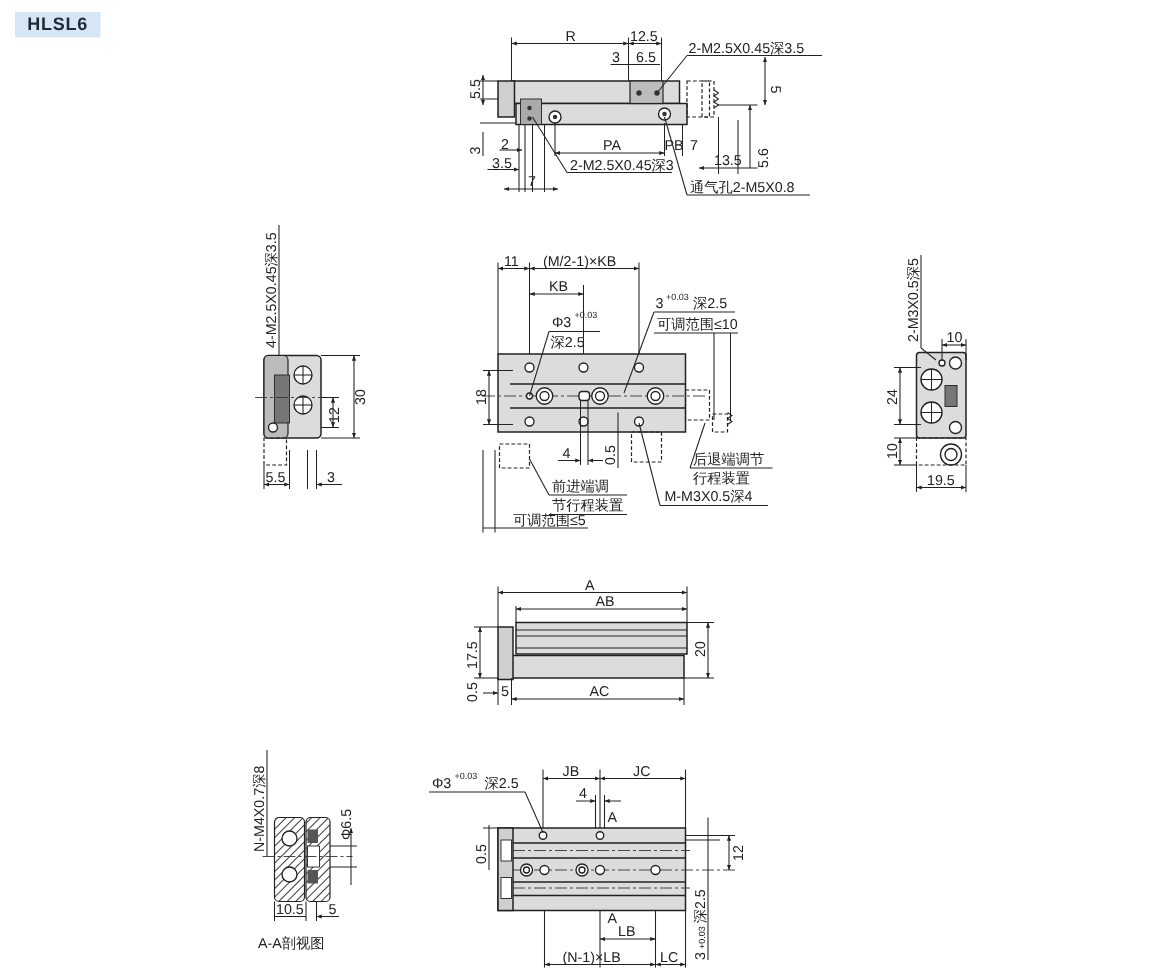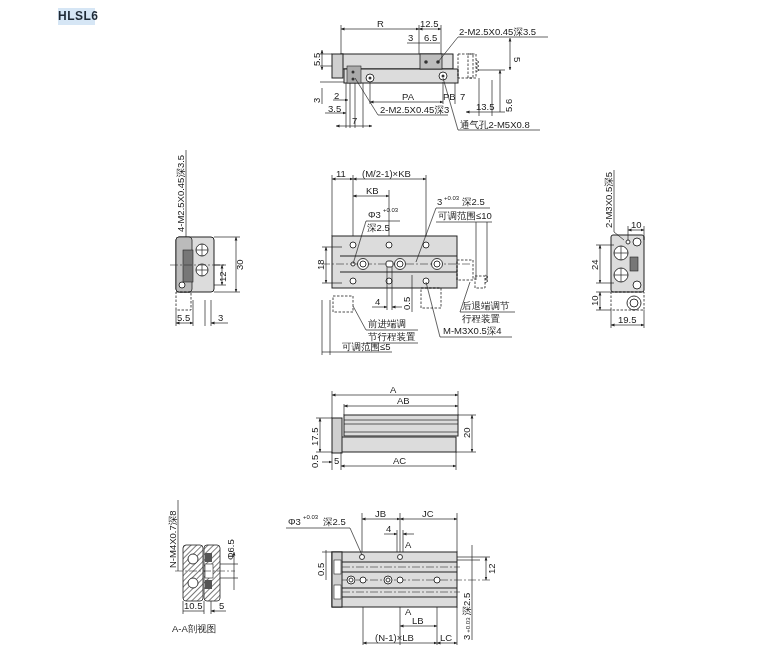--- a/index.html
+++ b/index.html
@@ -1,17 +1,17 @@
 <!DOCTYPE html>
 <html><head>
 <meta charset="utf-8">
 <style>
   html,body{margin:0;padding:0;background:#ffffff;}
   body{width:778px;height:649px;position:relative;overflow:hidden;font-family:"Liberation Sans",sans-serif;}
-  .badge{position:absolute;left:10px;top:8px;width:37px;height:17px;background:#d6e6f5;color:#1f2a36;font-weight:bold;font-size:12px;line-height:17px;text-align:center;letter-spacing:0.5px;margin-left:48px;}
+  .badge{position:absolute;left:10px;top:8px;width:57px;height:17px;background:#d6e6f5;color:#1f2a36;font-weight:bold;font-size:12px;line-height:17px;text-align:center;letter-spacing:0.5px;}
   svg{position:absolute;left:0;top:0;}
   svg text{font-family:"Liberation Sans",sans-serif;font-size:9.5px;fill:#222;}
   .ln{stroke:#222;stroke-width:0.7;fill:none;}
   .th{stroke:#222;stroke-width:1.1;fill:none;}
   .body{fill:#dcdcdc;stroke:#222;stroke-width:1;}
   .body2{fill:#cfcfcf;stroke:#222;stroke-width:1;}
   .dash{stroke:#222;stroke-width:0.8;fill:none;stroke-dasharray:2.5,1.5;}
   .cl{stroke:#333;stroke-width:0.6;fill:none;stroke-dasharray:8,2,2,2;}
   .hole{fill:#fff;stroke:#222;stroke-width:0.9;}
   .hole-d{fill:#333;}

